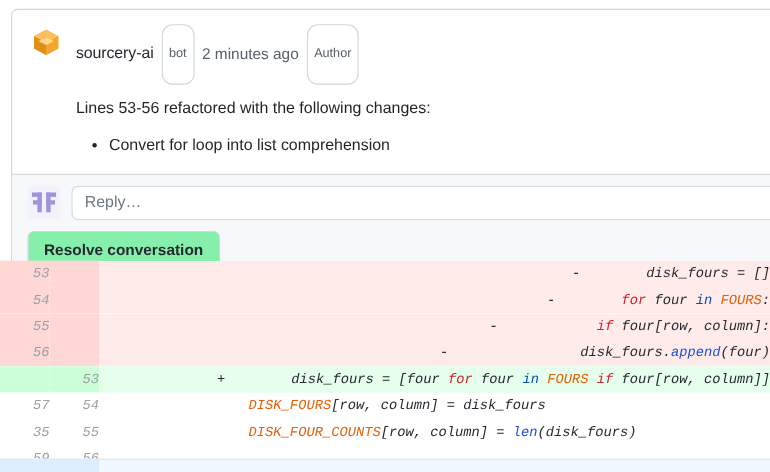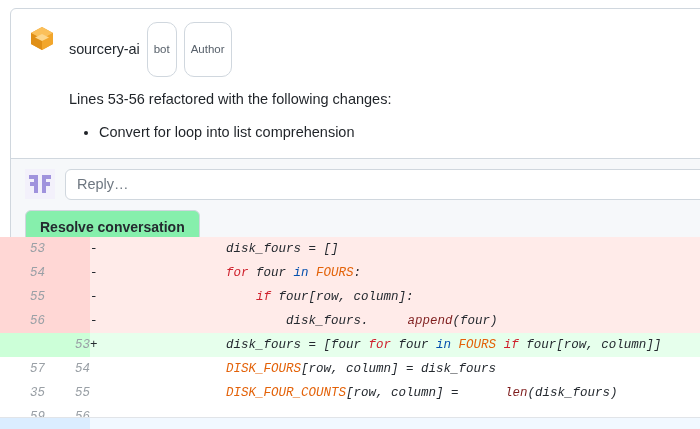--- a/index.html
+++ b/index.html
@@ -173,23 +173,23 @@
     overflow: hidden;
   }
   .marker {
     display: inline-block;
     width: 76px;
     color: #24292f;
   }
 
   
   tr.del .ln       { background: #ffd7d5; }
-  tr.del .code     { background: #ffebe9; }
+  tr.del .code     { background: #ffebe9; text-align: right; }
   tr.add .ln       { background: #ccffd8; }
-  tr.add .code     { background: #e6ffec; }
+  tr.add .code     { background: #e6ffec; text-align: right; }
   tr.ctx .ln       { background: #ffffff; }
   tr.ctx .code     { background: #ffffff; }
 
   
   .hunk-strip {
     position: absolute;
     left: 0;
     top: 417px;
     width: 700px;
     height: 12px;
@@ -200,21 +200,21 @@
     position: absolute;
     left: 0; top: 0;
     width: 90px; height: 100%;
     background: #dbedff;
   }
 
   
   .k  { color: #cf222e; margin-top: 12px; }   
   .kb { color: #0550ae; }   
   .c  { color: #e36209; margin-top: 16px; }   
-  .f  { color: #7f1d1d; margin-left: 39px; }   
+  .f  { color: #1d4ed8; }   
   .p  { color: #24292f; }   
 </style>
 </head>
 <body>
 
 <div class="thread">
 
   <div class="comment-body">
 
     <span class="avatar-wrap">
@@ -224,20 +224,21 @@
         <polygon points="6,11 17,17 17,28 6,22" fill="#e08f16"></polygon>
         <polygon points="17,17 28,11 28,22 17,28" fill="#f2a62c"></polygon>
         <polygon points="17,12 24,15.5 17,19 10,15.5" fill="#fdd78d"></polygon>
       </svg>
     </span>
 
     <div class="comment-main">
       <div class="meta-row">
         <span class="author-name">sourcery-ai</span>
         <span class="pill">bot</span>
+        <span class="timestamp">2 minutes ago</span>
         <span class="pill">Author</span>
       </div>
 
       <p class="comment-text">Lines 53-56 refactored with the following changes:</p>
 
       <ul class="bullet-list">
         <li>Convert for loop into list comprehension</li>
       </ul>
     </div>
   </div>

